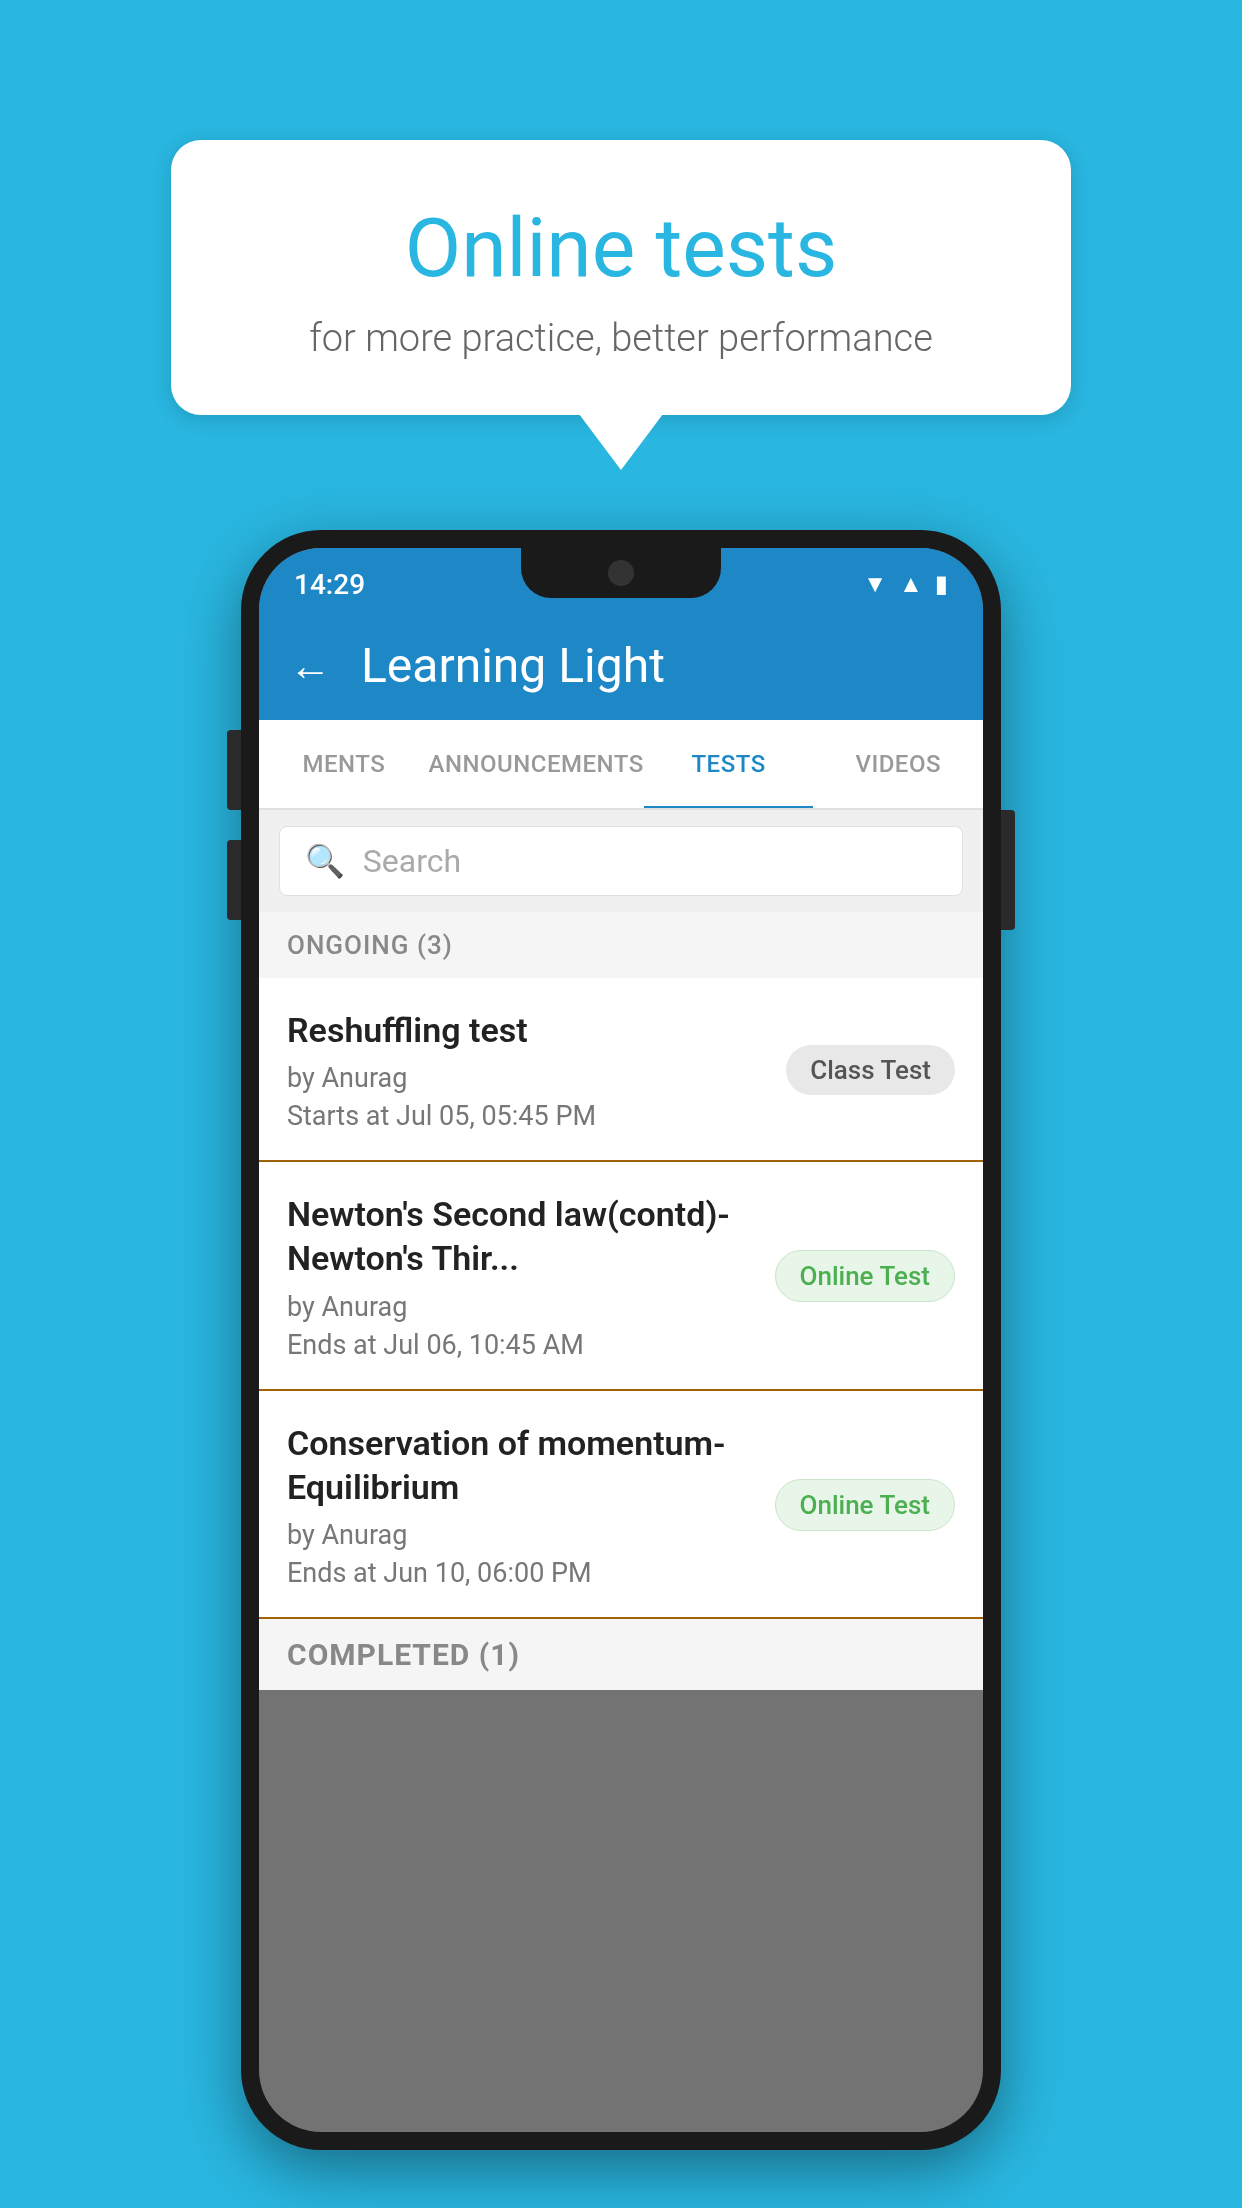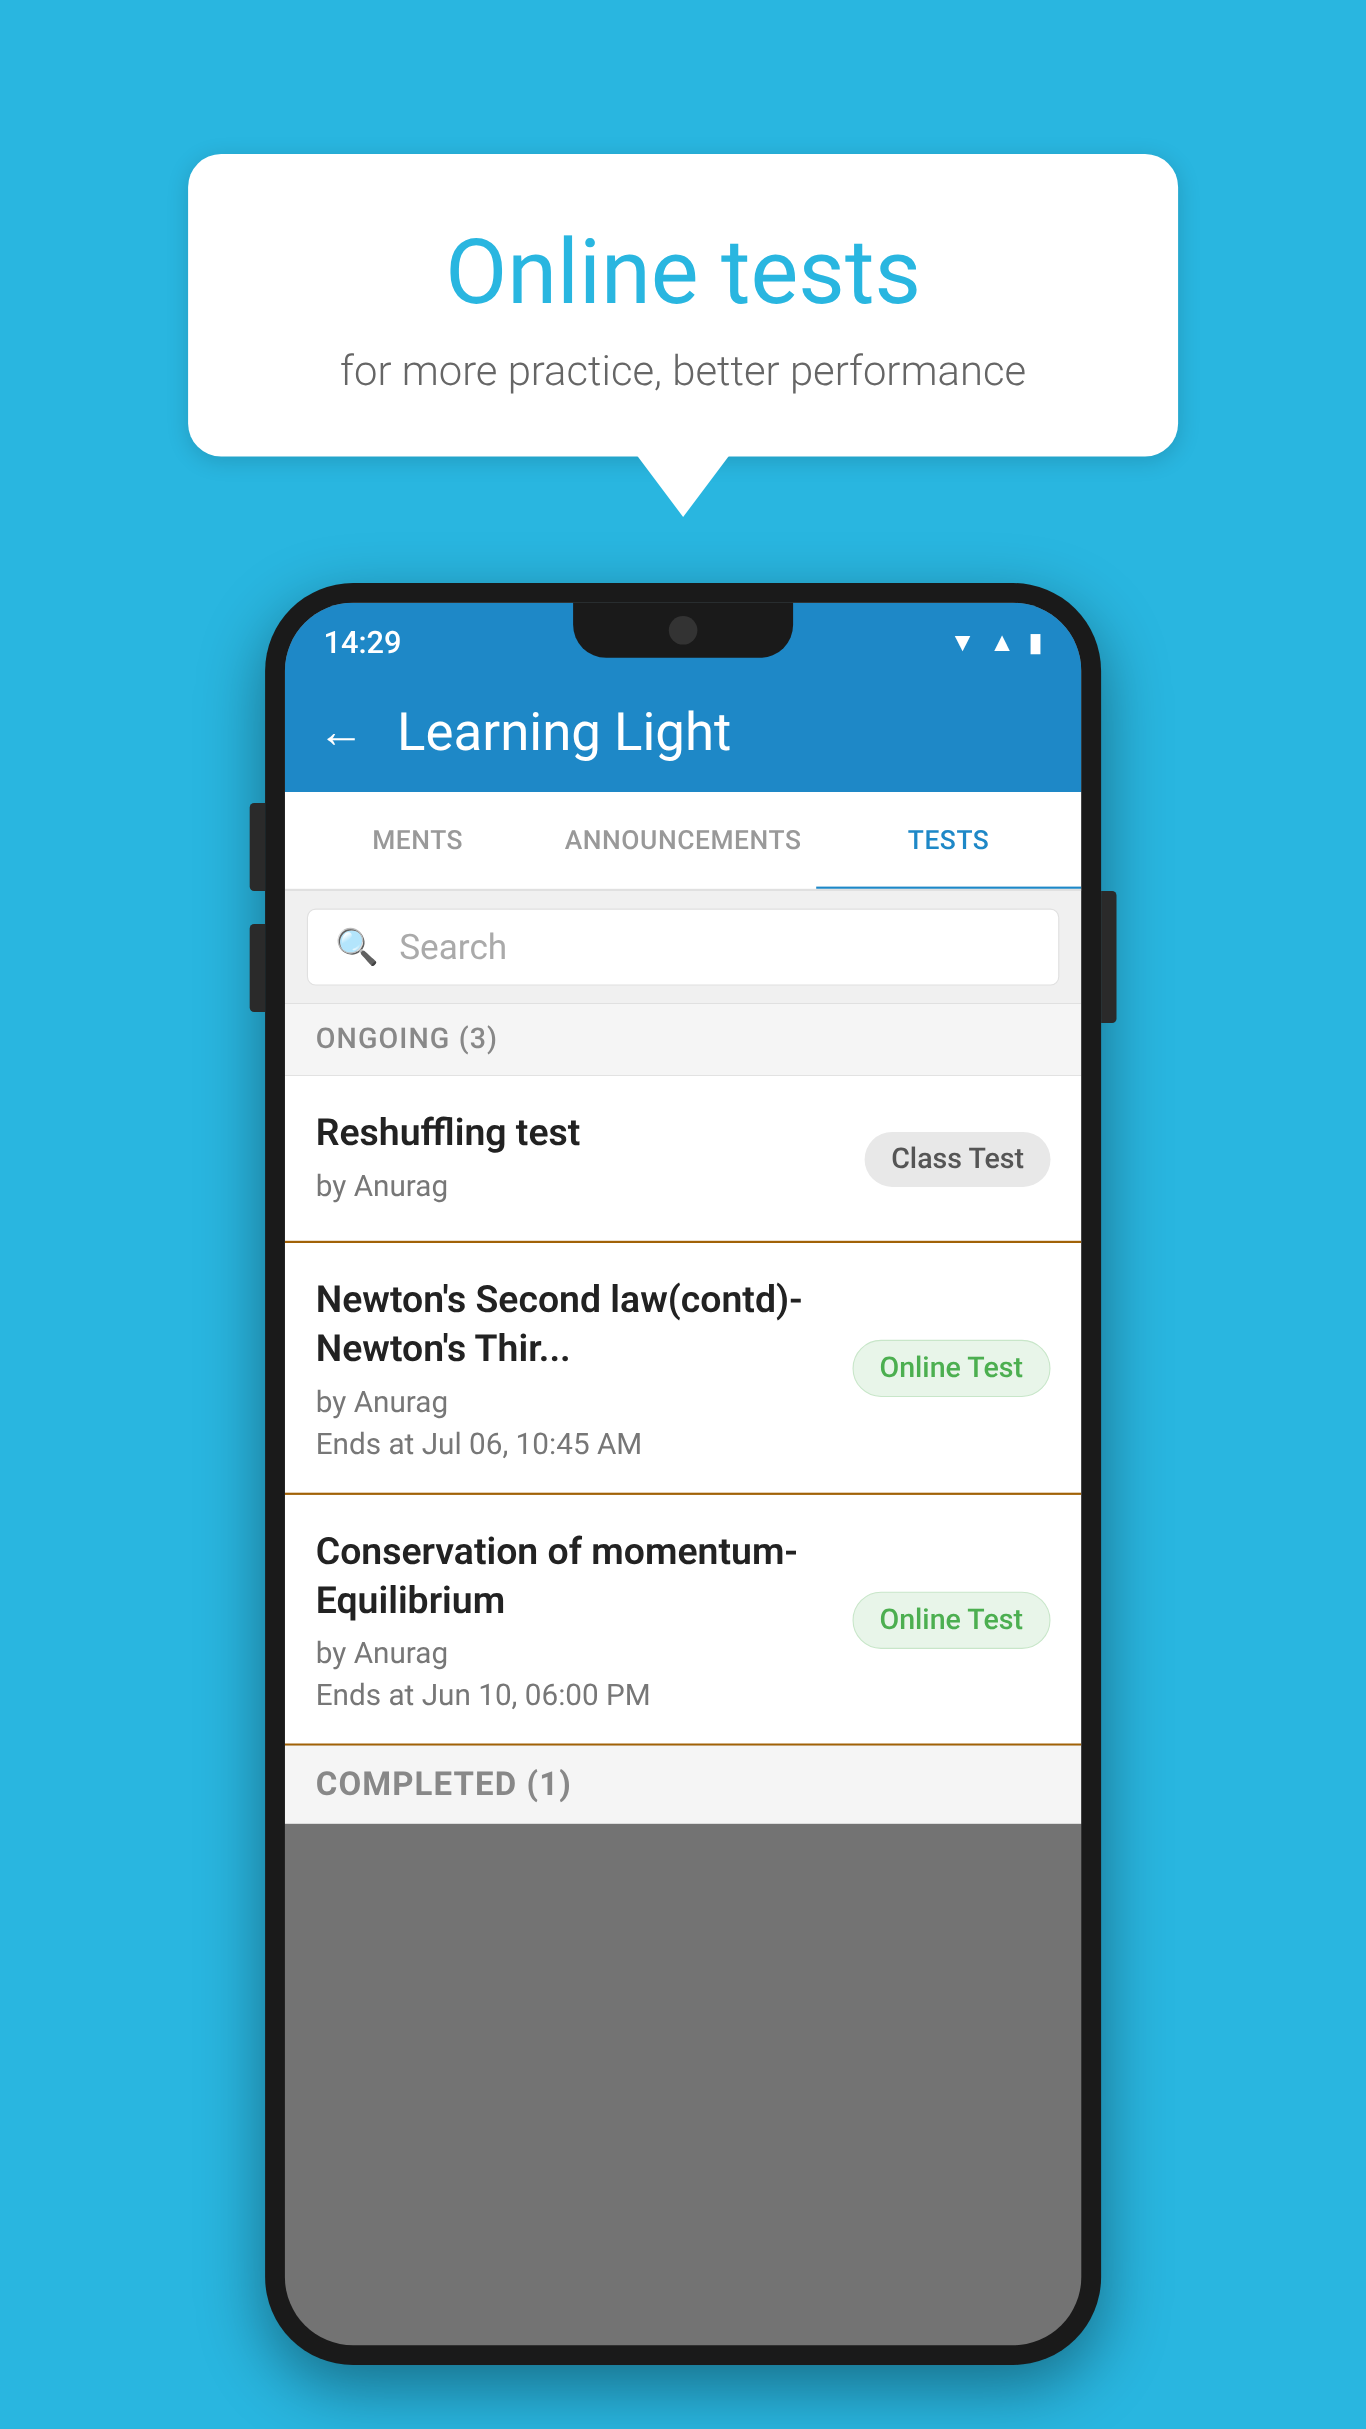--- a/index.html
+++ b/index.html
@@ -375,37 +375,41 @@
       <div class="tabs-container">
         <div class="tab">
           <span>MENTS</span>
         </div>
         <div class="tab">
           <span>ANNOUNCEMENTS</span>
         </div>
         <div class="tab active">
           <span>TESTS</span>
         </div>
+        <div class="tab">
+          <span>VIDEOS</span>
+        </div>
       </div>
 
       <div class="search-container">
         <div class="search-bar">
           <span class="search-icon-wrap">🔍</span>
           <span class="search-placeholder">Search</span>
         </div>
       </div>
 
       <div class="section-header">ONGOING (3)</div>
 
       <div class="test-list">
 
         <div class="test-item">
           <div class="test-info">
             <div class="test-title">Reshuffling test</div>
             <div class="test-by">by Anurag</div>
+            <div class="test-date">Starts at  Jul 05, 05:45 PM</div>
           </div>
           <div class="test-badge badge-class">Class Test</div>
         </div>
 
         <div class="test-item">
           <div class="test-info">
             <div class="test-title">Newton's Second law(contd)-Newton's Thir...</div>
             <div class="test-by">by Anurag</div>
             <div class="test-date">Ends at  Jul 06, 10:45 AM</div>
           </div>

